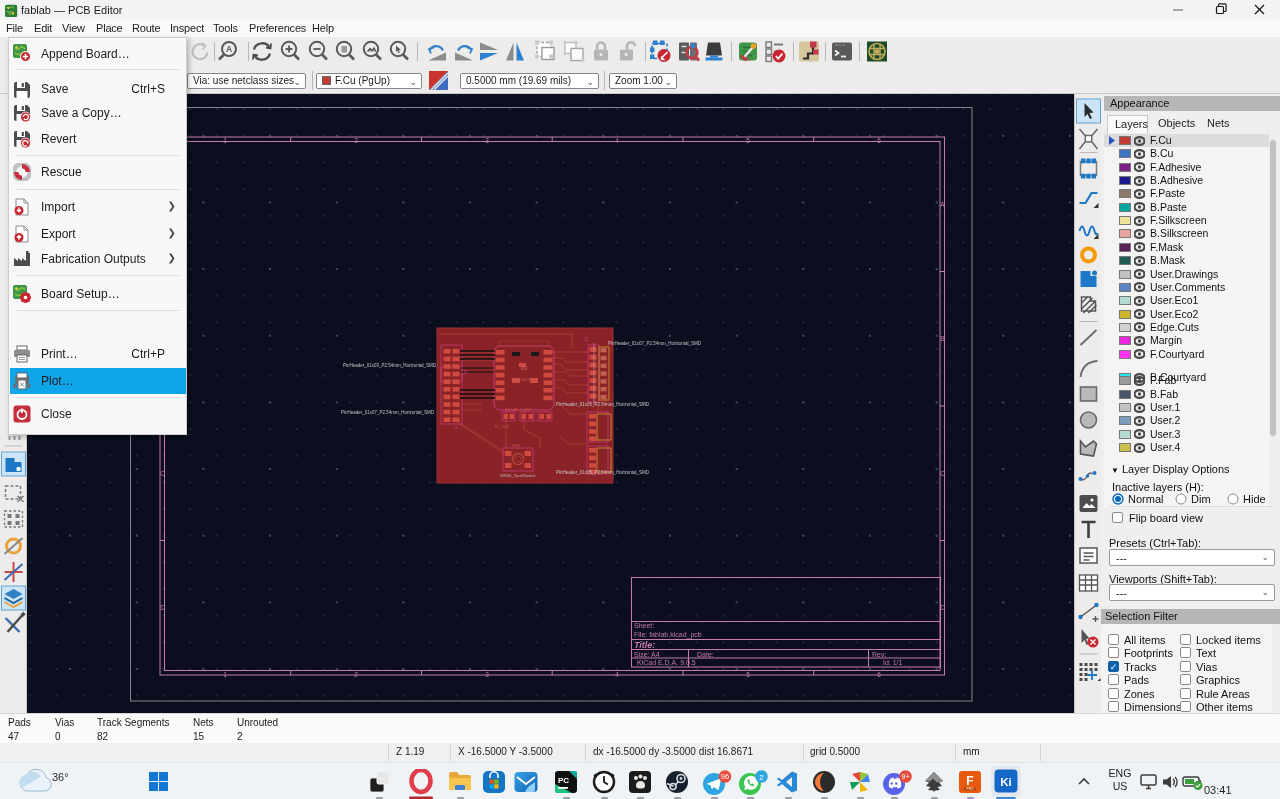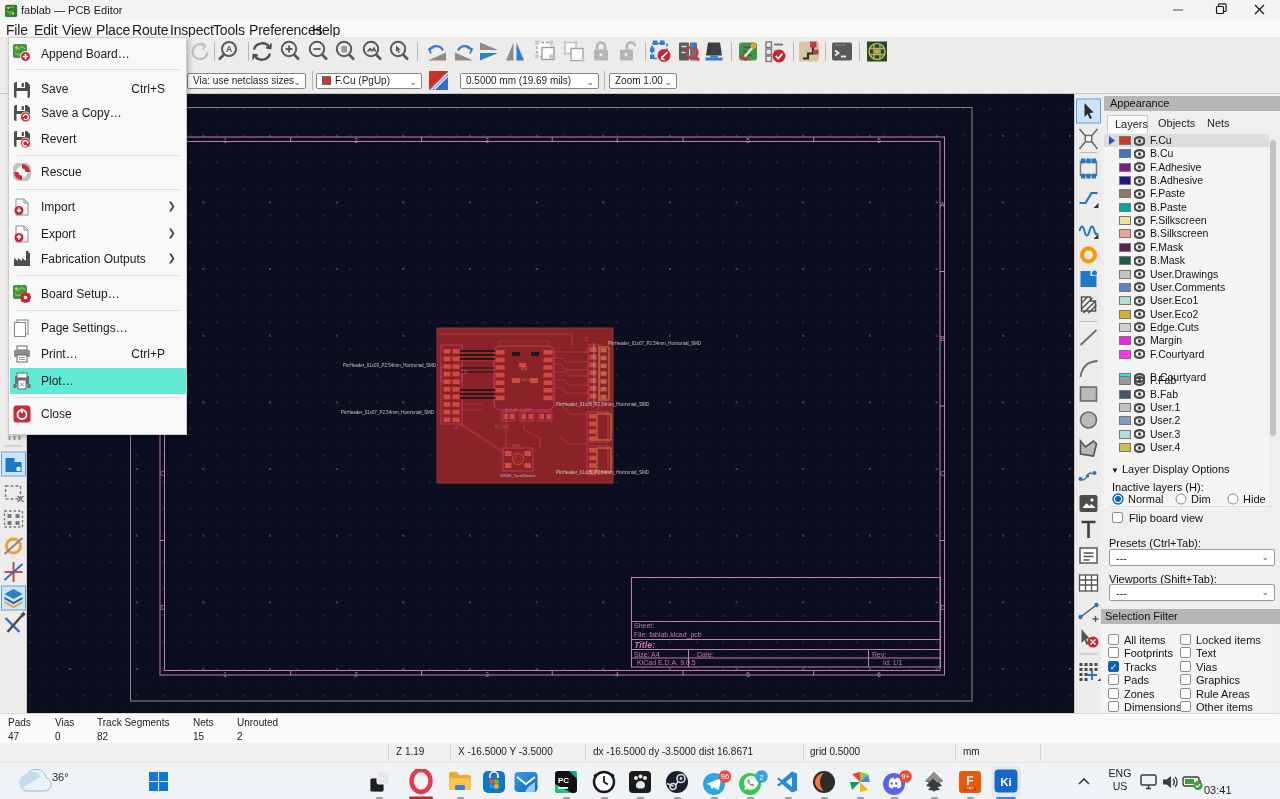--- a/index.html
+++ b/index.html
@@ -3,21 +3,21 @@
 <meta charset="utf-8">
 <style>
 * { margin:0; padding:0; box-sizing:border-box; }
 html,body { width:1280px; height:799px; overflow:hidden; font-family:"Liberation Sans",sans-serif; }
 #screen { position:relative; width:1280px; height:799px; background:#edecea; }
 .abs { position:absolute; }
 
 #titlebar { left:0; top:0; width:1280px; height:20px; background:#f3f3f3; }
 #titlebar .title { left:24px; top:4px; font-size:11px; color:#1b1b1b; }
 
-#menubar { left:0; top:20px; width:1280px; height:17px; background:#f9f9f8; font-size:14px; letter-spacing:-0.2px; color:#1b1b1b;text-decoration:underline; }
+#menubar { left:0; top:20px; width:1280px; height:17px; background:#f9f9f8; font-size:11px; letter-spacing:-0.2px; color:#1b1b1b;text-decoration:underline; }
 #menubar span { position:absolute; top:2px; }
 
 #toolbar1 { left:0; top:37px; width:1280px; height:29px; background:#edecea; }
 #toolbar2 { left:0; top:66px; width:1280px; height:28px; background:#edecea; border-bottom:1px solid #c9c8c6; }
 .combo { position:absolute; top:6.5px; height:16px; background:#fff; border:1px solid #868686; border-radius:2px; font-size:10px; color:#1b1b1b; line-height:14px; padding-left:5px; }
 .combo .chev { position:absolute; right:4px; top:1px; font-size:9px; color:#555; }
 .tsep { position:absolute; top:5px; width:1px; height:19px; background:#b9b8b6; }
 
 #canvas { left:0; top:94px; }
 
@@ -1205,38 +1205,31 @@
           <circle cx="3.5" cy="3.5" r="1.2" fill="#f6d04d"></circle>
           <circle cx="12.5" cy="12.5" r="5.2" fill="#ca2631"></circle>
           <circle cx="12.5" cy="12.5" r="1.8" fill="#fff"></circle>
           <g stroke="#ca2631" stroke-width="1.6">
             <path d="M12.5 6.8 v2 M12.5 16.2 v2 M6.8 12.5 h2 M16.2 12.5 h2 M8.5 8.5 l1.4 1.4 M15.1 15.1 l1.4 1.4 M8.5 16.5 l1.4 -1.4 M15.1 9.9 l1.4 -1.4"></path>
           </g>
         </svg>
     <span class="lbl">Board Setup…</span>
       </div>
   <div class="msep" style="top:272px"></div>
-  <div class="mi" style="top:277px">
-    <svg class="micon" viewBox="0 0 18 18">
-          <rect x="4" y="1" width="11" height="14" fill="#fff" stroke="#8a8a8a" stroke-width="1.1"></rect>
-          <rect x="1.5" y="3.5" width="11" height="14" fill="#fff" stroke="#8a8a8a" stroke-width="1.1"></rect>
-        </svg>
-    <span class="lbl">Page Settings…</span>
-      </div>
   <div class="mi" style="top:303px">
     <svg class="micon" viewBox="0 0 18 18">
           <rect x="4" y="1" width="10" height="4" fill="#fff" stroke="#666" stroke-width="1"></rect>
           <rect x="1" y="5" width="16" height="7" rx="1" fill="#8c8c8c"></rect>
           <rect x="4" y="10" width="10" height="7" fill="#fff" stroke="#666" stroke-width="1"></rect>
           <path d="M6 12.5 h6 M6 14.5 h6" stroke="#999" stroke-width="1"></path>
         </svg>
     <span class="lbl">Print…</span>
         <span class="sc">Ctrl+P</span>
       </div>
-  <div class="mi" style="top:330px;background:#5eead4">
+  <div class="mi" style="top:330px;background:#0ea5e9">
     <svg class="micon" viewBox="0 0 18 18">
           <rect x="2" y="4" width="14" height="8" rx="1" fill="#6e6e6e"></rect>
           <rect x="4" y="1" width="10" height="5" fill="#fff" stroke="#666" stroke-width="1"></rect>
           <rect x="0.5" y="12" width="3 " height="4" fill="#6e6e6e"></rect>
           <rect x="14.5" y="12" width="3" height="4" fill="#6e6e6e"></rect>
           <rect x="5" y="8" width="8" height="9" fill="#fff" stroke="#666" stroke-width="1"></rect>
           <path d="M7 10.5 l4 4 M11 10.5 l-4 4" stroke="#888" stroke-width="1"></path>
         </svg>
     <span class="lbl">Plot…</span>
       </div>

